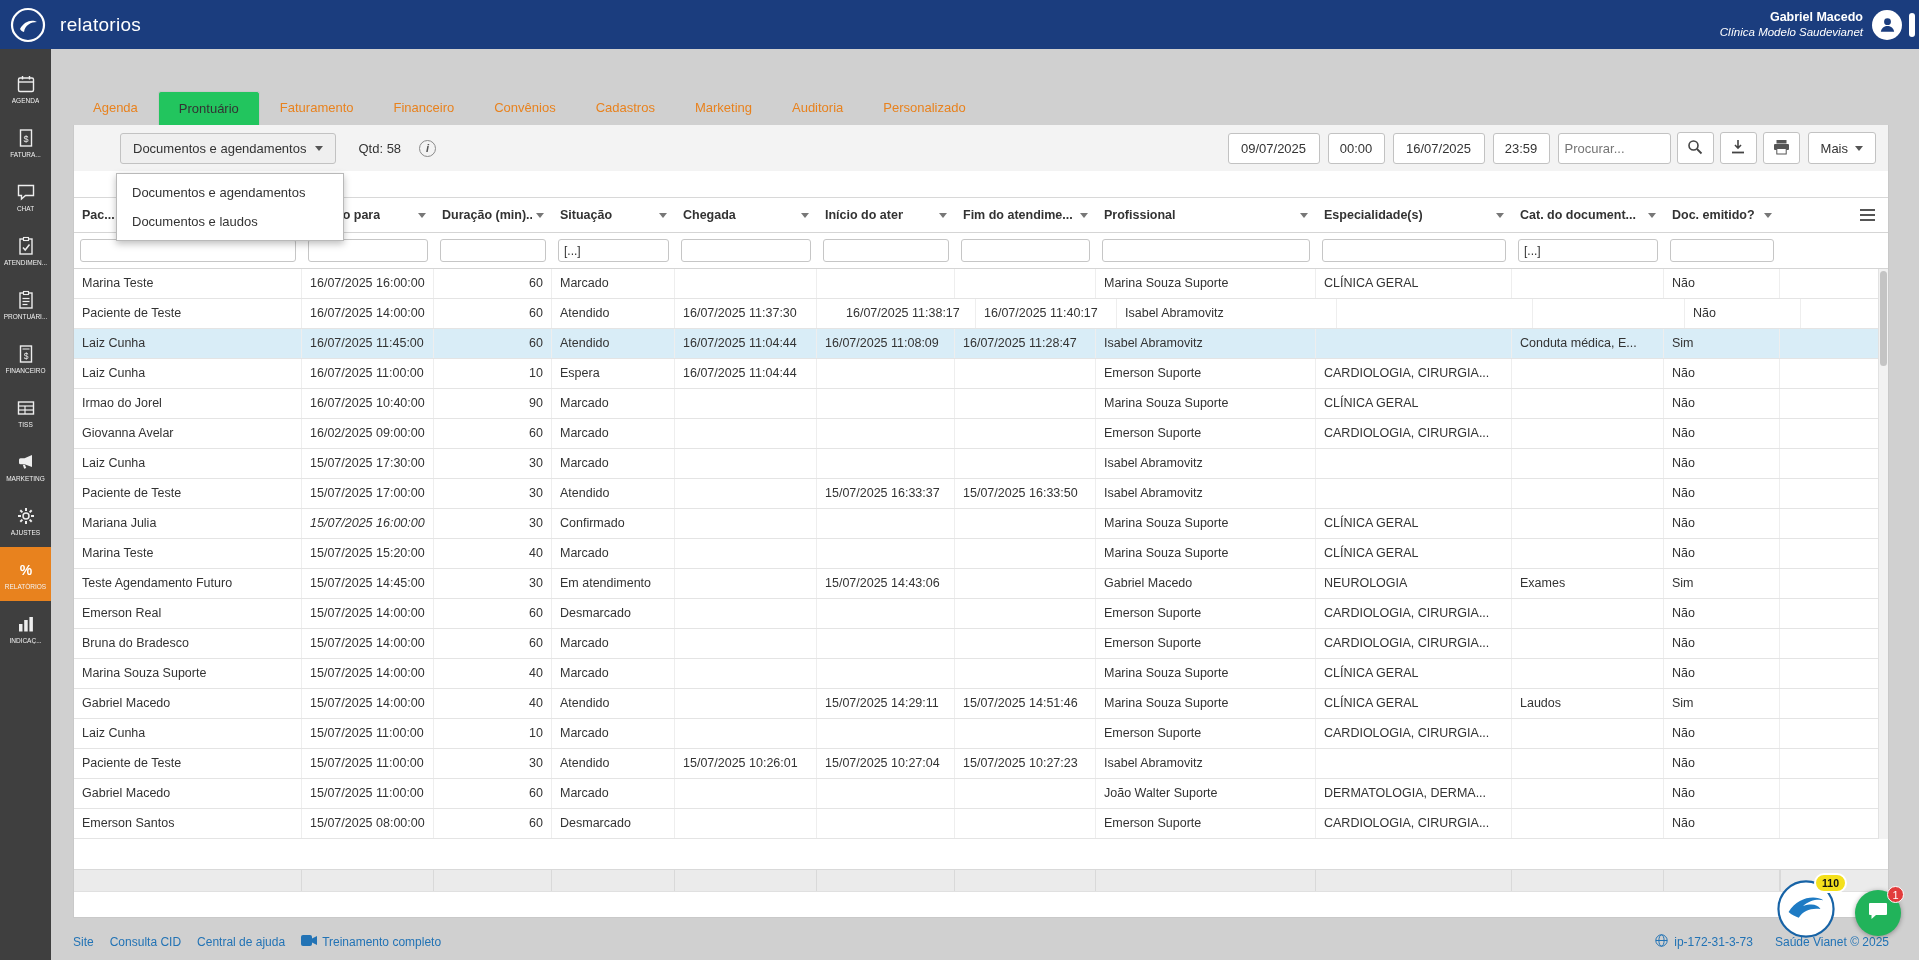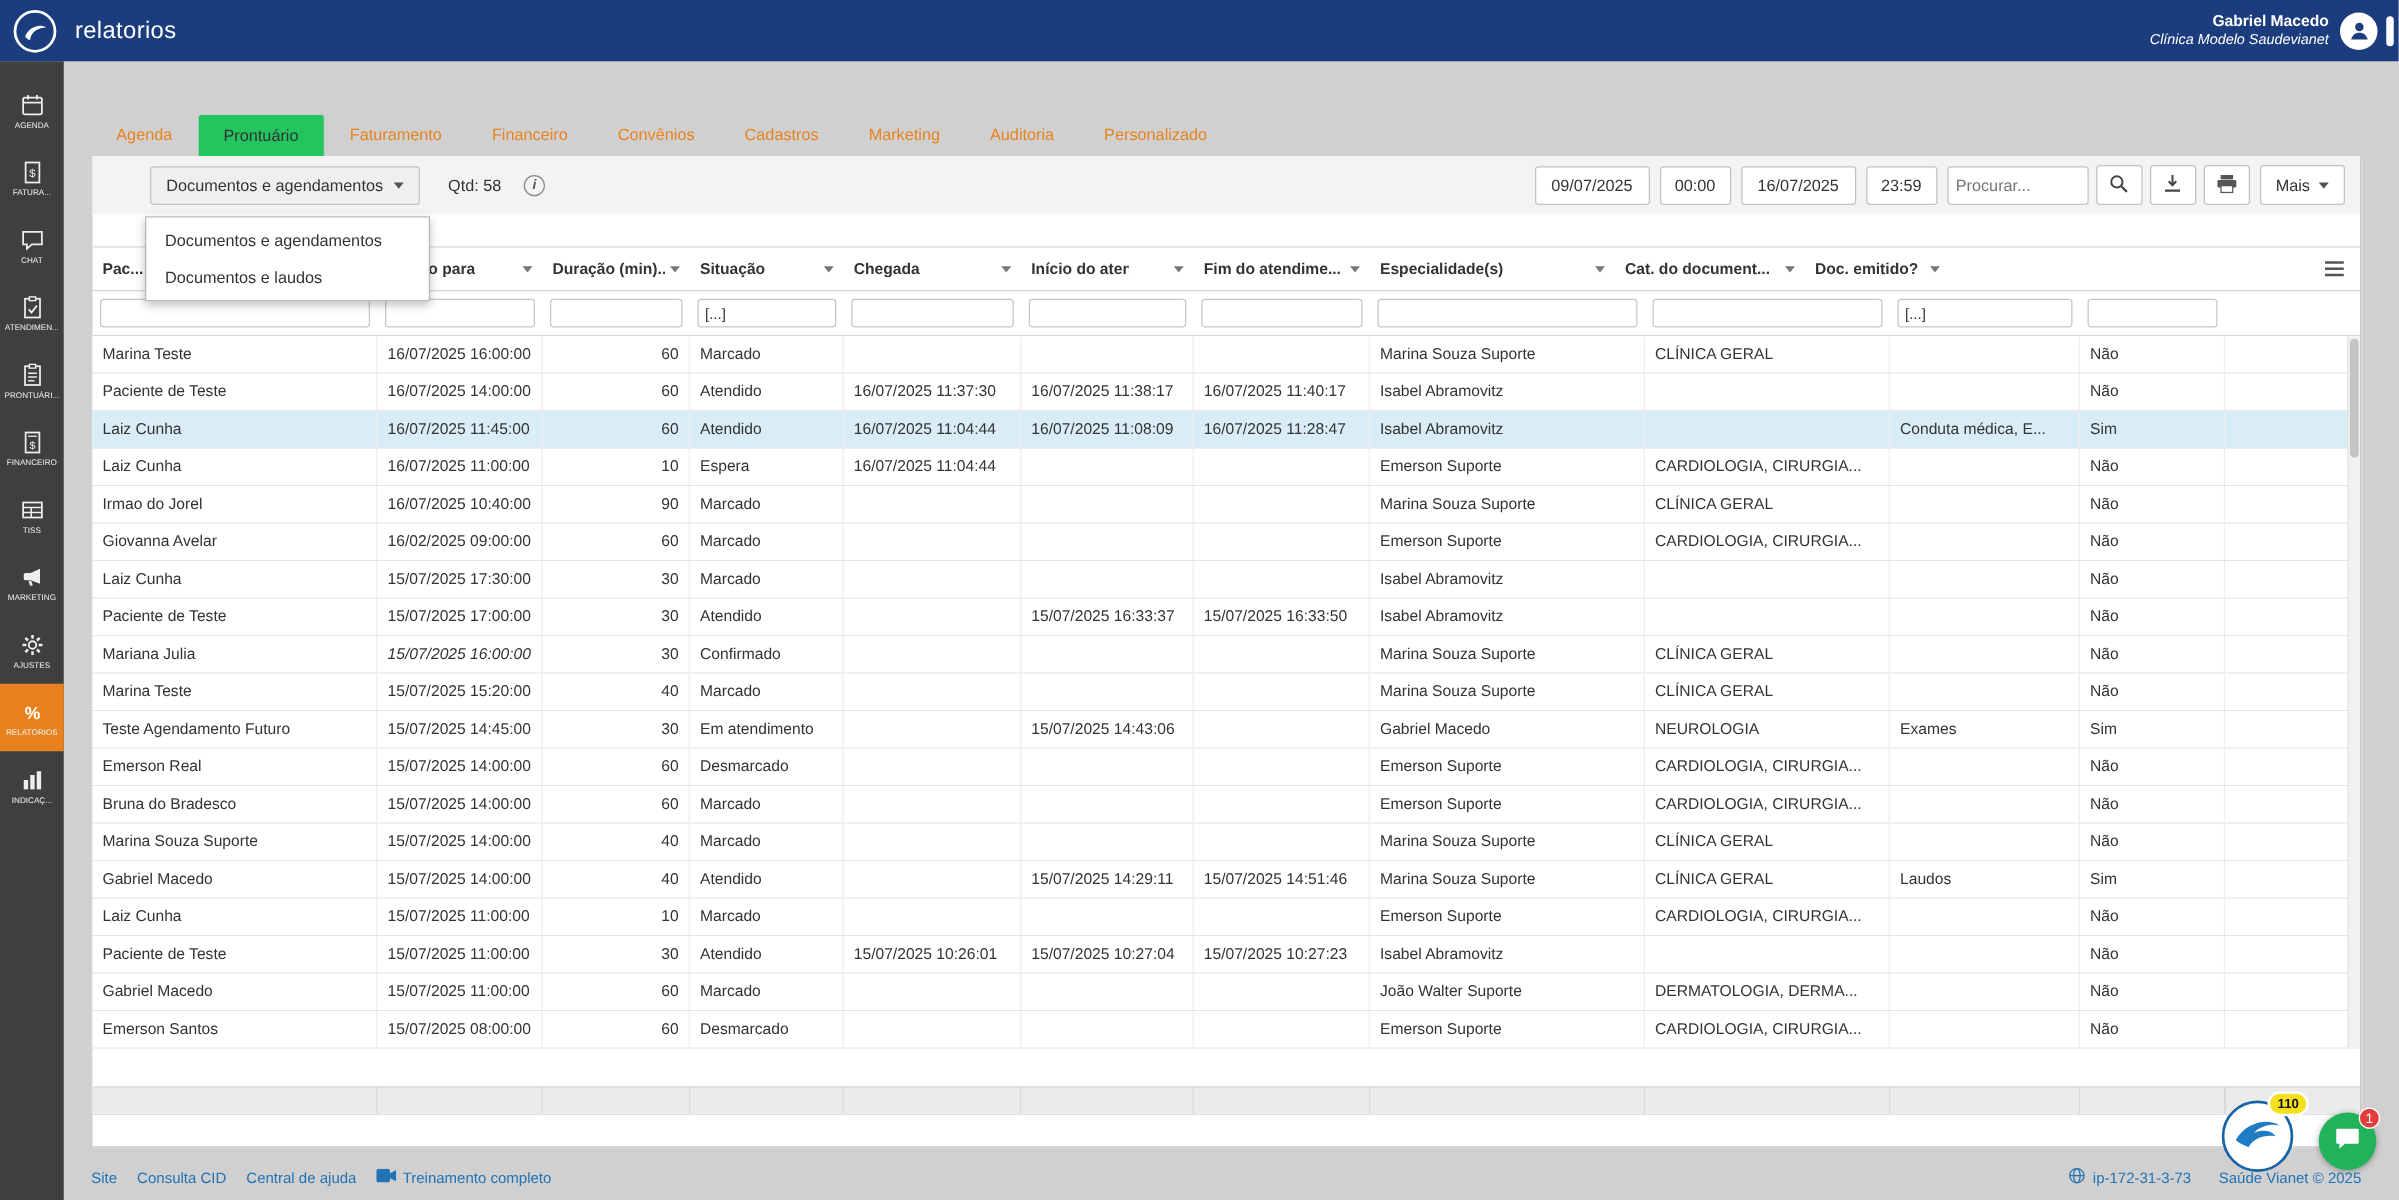--- a/index.html
+++ b/index.html
@@ -354,20 +354,24 @@
               <div class="chev"></div>
             </div>
             <div class="th" style="width: 138px; gap: 32px;">
               <div class="th-lbl">Início do atendi...</div>
               <div class="chev"></div>
             </div>
             <div class="th" style="width: 141px; text-align: right;">
               <div class="th-lbl">Fim do atendime...</div>
               <div class="chev"></div>
             </div>
+            <div class="th" style="width: 220px;">
+              <div class="th-lbl">Profissional</div>
+              <div class="chev"></div>
+            </div>
             <div class="th" style="width: 196px;">
               <div class="th-lbl">Especialidade(s)</div>
               <div class="chev"></div>
             </div>
             <div class="th" style="width: 152px;">
               <div class="th-lbl">Cat. do document...</div>
               <div class="chev"></div>
             </div>
             <div class="th" style="width: 116px;">
               <div class="th-lbl">Doc. emitido?</div>
@@ -431,21 +435,21 @@
               <div class="cell" style="width: 152px;"></div>
               <div class="cell" style="width: 116px;">Não</div>
               <div class="cell cell-filler"></div>
             </div>
             <div class="row">
               <div class="cell" style="width: 228px;">Paciente de Teste</div>
               <div class="cell" style="width: 132px;">16/07/2025 14:00:00</div>
               <div class="cell num" style="width: 118px;">60</div>
               <div class="cell" style="width: 123px;">Atendido</div>
               <div class="cell" style="width: 142px;">16/07/2025 11:37:30</div>
-              <div class="cell" style="width: 138px;">16/07/2025 11:38:17</div>
+              <div class="cell" style="width: 138px; margin-left: 21px;">16/07/2025 11:38:17</div>
               <div class="cell" style="width: 141px;">16/07/2025 11:40:17</div>
               <div class="cell" style="width: 220px;">Isabel Abramovitz</div>
               <div class="cell" style="width: 196px;"></div>
               <div class="cell" style="width: 152px;"></div>
               <div class="cell" style="width: 116px;">Não</div>
               <div class="cell cell-filler"></div>
             </div>
             <div class="row hl">
               <div class="cell" style="width: 228px;">Laiz Cunha</div>
               <div class="cell" style="width: 132px;">16/07/2025 11:45:00</div>

